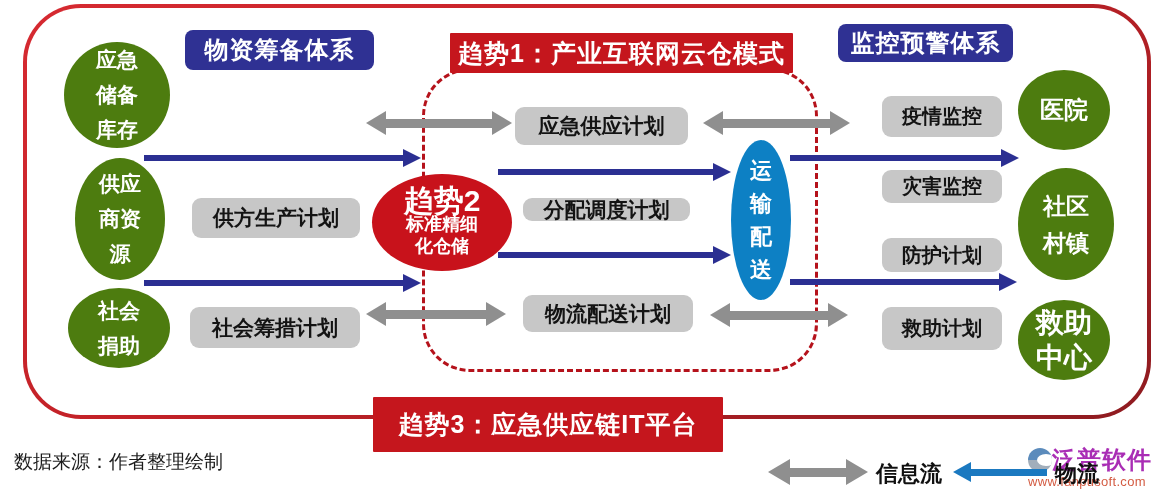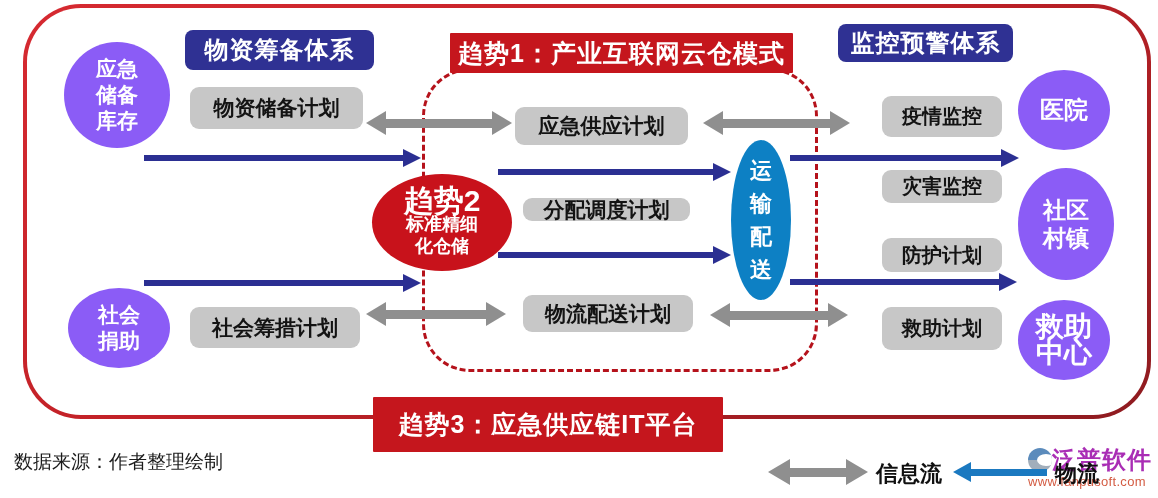--- a/index.html
+++ b/index.html
@@ -21,23 +21,23 @@
   .hdr-left{left:185px;top:30px;width:189px;height:40px;}
   .hdr-right{left:838px;top:24px;width:175px;height:38px;}
 
   
   .trend{position:absolute;background:#c5161d;color:#fff;font-weight:bold;border-radius:1px;
          display:flex;align-items:center;justify-content:center;z-index:3;letter-spacing:1px;}
   .trend1{left:450px;top:33px;width:343px;height:40px;font-size:25px;}
   .trend3{left:373px;top:397px;width:350px;height:55px;font-size:25px;}
 
   
-  .bcirc{position:absolute;background:#8b5cf6;border-radius:50%;color:#fff;font-weight:bold;
+  .bcirc{position:absolute;background:#4d7c0f;border-radius:50%;color:#fff;font-weight:bold;
          display:flex;flex-direction:column;align-items:center;justify-content:center;
-         text-align:center;z-index:2;line-height:26px;font-size:21px;}
+         text-align:center;z-index:2;line-height:26px;font-size:21px;gap:9px;}
   .c1{left:64px;top:42px;width:106px;height:106px;}
   .c2{left:75px;top:158px;width:90px;height:122px;}
   .c3{left:68px;top:288px;width:102px;height:80px;}
   .r1{left:1018px;top:70px;width:92px;height:80px;font-size:24px;}
   .r2{left:1018px;top:168px;width:96px;height:112px;font-size:23px;line-height:28px;}
   .r3{left:1018px;top:300px;width:92px;height:80px;font-size:28px;}
 
   
   .gbox{position:absolute;background:#c7c7c7;border-radius:9px;color:#131313;font-weight:bold;
         display:flex;align-items:center;justify-content:center;z-index:2;font-size:21px;}
@@ -125,26 +125,31 @@
   <div class="hdr hdr-right">监控预警体系</div>
 
   <div class="trend trend1">趋势1：产业互联网云仓模式</div>
   <div class="trend trend3">趋势3：应急供应链IT平台</div>
 
   <div class="bcirc c1">
     <span>应急</span>
     <span>储备</span>
     <span>库存</span>
   </div>
+  <div class="bcirc c2">
+    <span>供应</span>
+    <span>商资</span>
+    <span>源</span>
+  </div>
   <div class="bcirc c3">
     <span>社会</span>
     <span>捐助</span>
   </div>
 
-  <div class="gbox lb1">物资储备计划</div>
+  <div class="gbox lb2">供方生产计划</div>
   <div class="gbox lb3">社会筹措计划</div>
 
   <div class="gbox cb1">应急供应计划</div>
   <div class="gbox cb2">分配调度计划</div>
   <div class="gbox cb3">物流配送计划</div>
 
   <div class="gbox rb rb1">疫情监控</div>
   <div class="gbox rb rb2">灾害监控</div>
   <div class="gbox rb rb3">防护计划</div>
   <div class="gbox rb rb4">救助计划</div>

